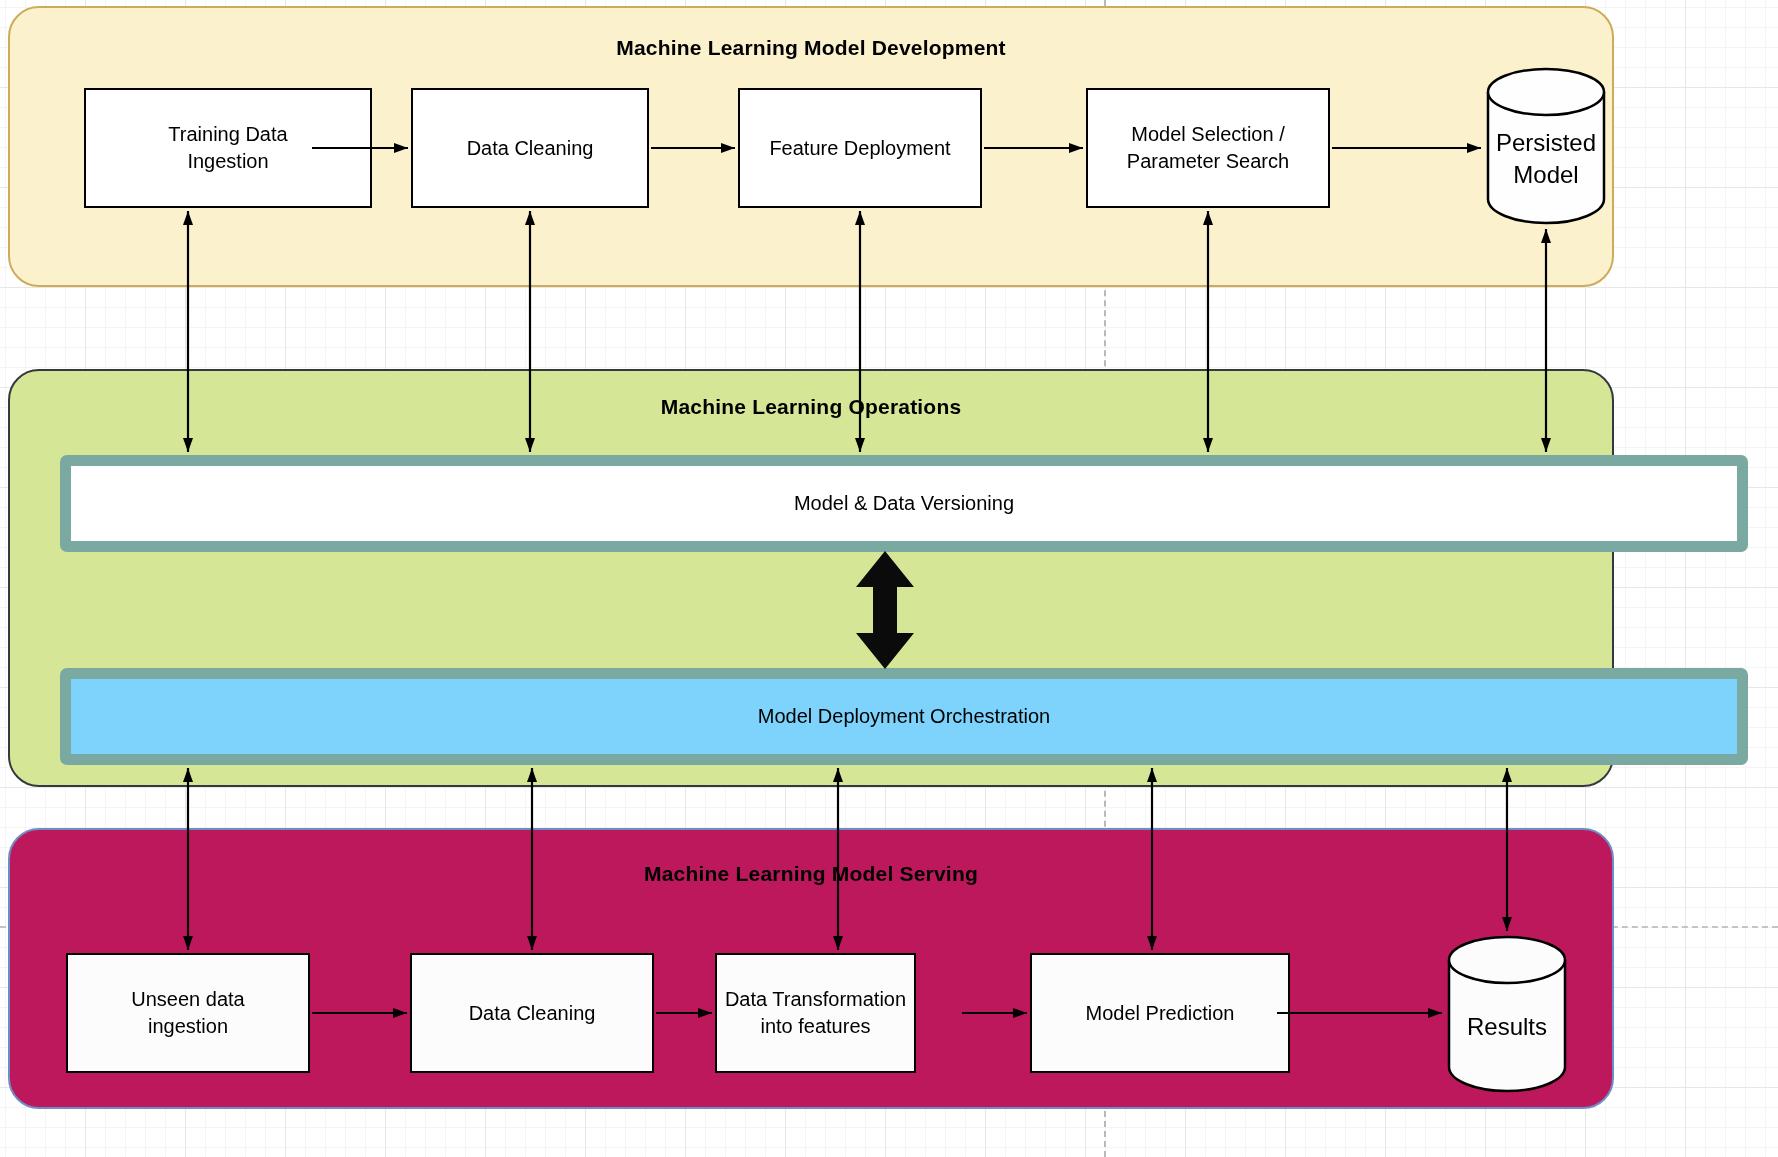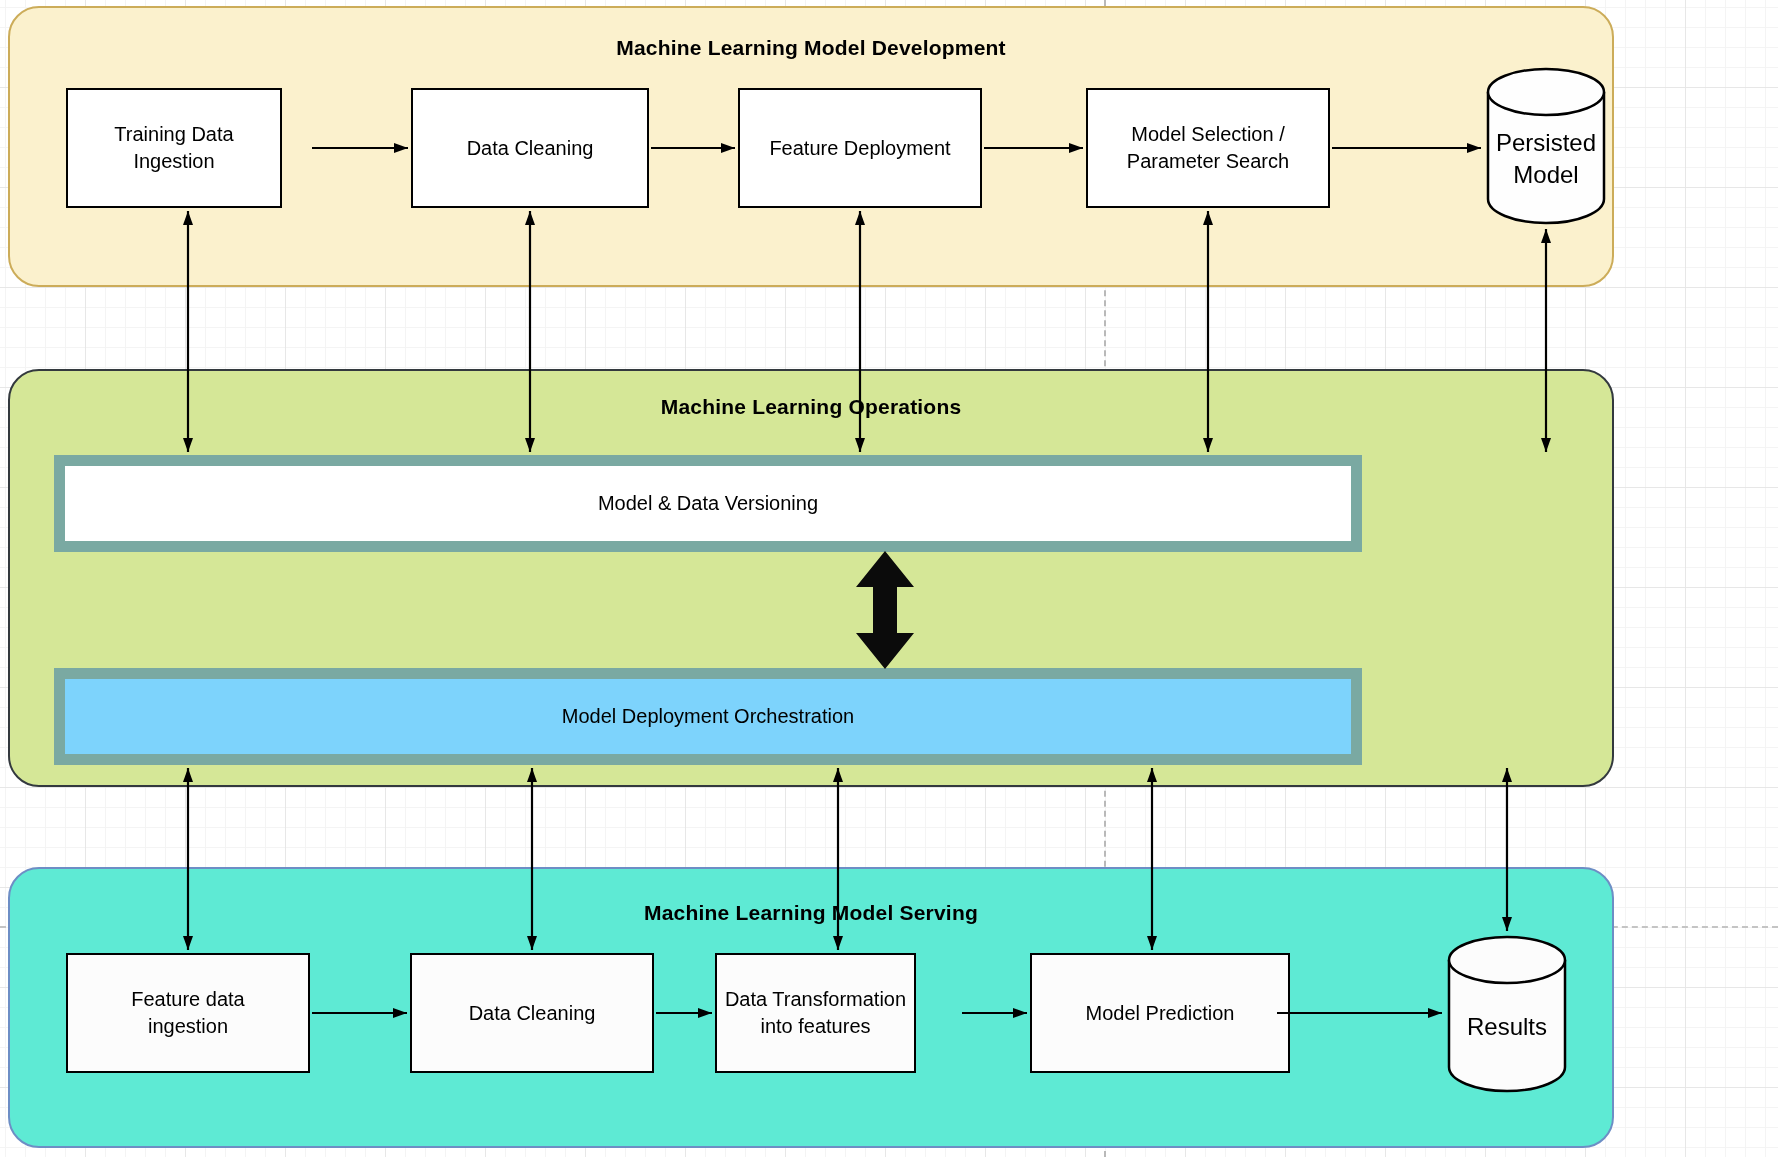--- a/index.html
+++ b/index.html
@@ -18,38 +18,38 @@
     background-size:100px 100px,100px 100px,20px 20px,20px 20px;
     background-position:-15px -13px,-15px -13px,5px 7px,5px 7px;
   }
   .dash-v{position:absolute;left:1104px;top:0;height:1157px;width:0;border-left:2px dashed #b9b9b9;}
   .dash-h{position:absolute;top:926px;left:0;width:1778px;height:0;border-top:2px dashed #c4c4c4;}
 
   
   .section{position:absolute;left:8px;width:1606px;box-sizing:border-box;border-radius:31px;}
   .section-dev{top:6px;height:281px;background:#fbf1cd;border:2.5px solid #ccac59;}
   .section-ops{top:369px;height:418px;background:#d5e797;border:2.5px solid #33393e;}
-  .section-srv{top:867px;height:281px;background:#5eead4;border:2.5px solid #6d8ec5;}
+  .section-srv{top:828px;height:281px;background:#be185d;border:2.5px solid #6d8ec5;}
   .section-title{
     position:absolute;left:0;right:0;text-align:center;
     font-weight:bold;font-size:21px;letter-spacing:.2px;
   }
   .section-dev .section-title{top:28px;}
   .section-ops .section-title{top:24px;}
   .section-srv .section-title{top:32px;}
 
   
   .node{
     position:absolute;box-sizing:border-box;border:2.5px solid #000;background:#ffffff;
     display:flex;align-items:center;justify-content:center;text-align:center;
     font-size:20px;line-height:1.35;white-space:pre-line;
   }
   .row1{top:88px;height:120px;}
   .row2{top:953px;height:120px;background:#fcfcfc;}
-  .b1{left:66px;width:216px;}
+  .b1{left:84px;width:288px;}
   .b2{left:411px;width:238px;}
   .b3{left:738px;width:244px;}
   .b4{left:1086px;width:244px;}
   .b5{left:66px;width:244px;}
   .b6{left:410px;width:244px;}
   .b7{left:715px;width:201px;}
   .b8{left:1030px;width:260px;}
 
   
   .cyl{position:absolute;width:122px;height:161px;}
@@ -57,22 +57,22 @@
   .cyl-c2{left:1446px;top:934px;}
   .cyl svg{position:absolute;left:0;top:0;}
   .cyl .label{
     position:absolute;left:0;right:0;top:34px;bottom:10px;
     display:flex;align-items:center;justify-content:center;text-align:center;
     font-size:24px;line-height:1.3;white-space:pre-line;
   }
 
   
   .bar{
-    position:absolute;left:54px;width:1308px;height:97px;box-sizing:border-box;
-    background:#7aa9a2;padding:11px;
+    position:absolute;left:60px;width:1688px;height:97px;box-sizing:border-box;
+    background:#7aa9a2;padding:11px;border-radius:7px;
   }
   .bar-1{top:455px;}
   .bar-2{top:668px;}
   .bar-inner{
     width:100%;height:100%;box-sizing:border-box;background:#ffffff;
     display:flex;align-items:center;justify-content:center;
     font-size:20px;
   }
   .bar-2 .bar-inner{background:#7dd3fc;}
 
@@ -108,21 +108,21 @@
     <div class="bar-inner">Model Deployment Orchestration</div>
   </div>
 
   <div class="node row1 b1">Training Data
 Ingestion</div>
   <div class="node row1 b2">Data Cleaning</div>
   <div class="node row1 b3">Feature Deployment</div>
   <div class="node row1 b4">Model Selection /
 Parameter Search</div>
 
-  <div class="node row2 b5">Feature data
+  <div class="node row2 b5">Unseen data
 ingestion</div>
   <div class="node row2 b6">Data Cleaning</div>
   <div class="node row2 b7">Data Transformation
 into features</div>
   <div class="node row2 b8">Model Prediction</div>
 
   <div class="cyl cyl-c1">
     <svg width="122" height="161" viewBox="0 0 122 161">
       <path d="M3 26 L3 133 A58 24 0 0 0 119 133 L119 26" fill="#fefefe" stroke="#000" stroke-width="2.5"></path>
       <ellipse cx="61" cy="26" rx="58" ry="23" fill="#fefefe" stroke="#000" stroke-width="2.5"></ellipse>

